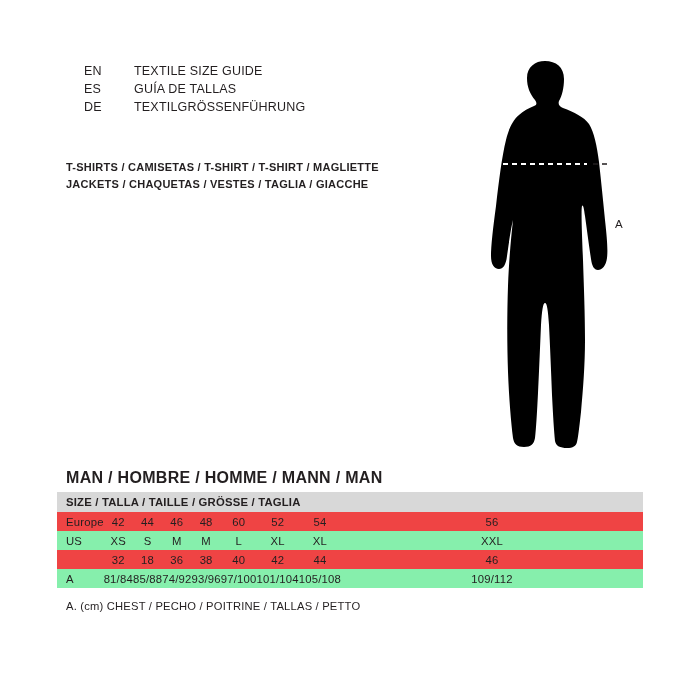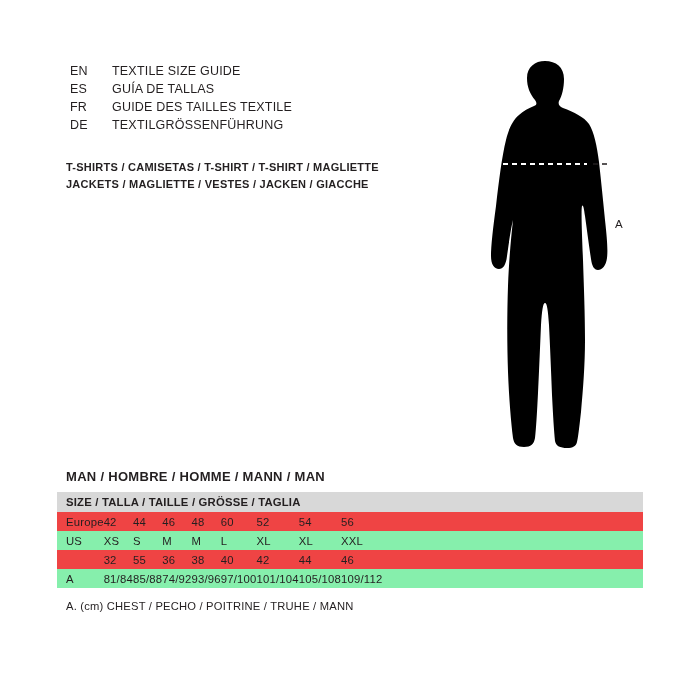--- a/index.html
+++ b/index.html
@@ -13,32 +13,32 @@
   #page {
     position: relative;
     width: 700px; height: 700px;
     overflow: hidden;
     background: #ffffff;
   }
 
   
   .lang-block {
     position: absolute;
-    left: 70px; top: 64px;
+    left: 84px; top: 64px;
     width: 400px;
   }
   .lang-row {
     display: flex;
     align-items: baseline;
     height: 18px;
     font-size: 12.5px;
     letter-spacing: 0.2px;
   }
   .lang-code { width: 42px; flex: none; }
-  .lang-text { white-space: nowrap; }
+  .lang-text { white-space: nowrap; margin-left: 8px; }
 
   .headlines {
     position: absolute;
     left: 66px; top: 159px;
     font-size: 11px;
     font-weight: bold;
     letter-spacing: 0.25px;
     line-height: 17px;
   }
   .headlines div { white-space: nowrap; }
@@ -61,21 +61,21 @@
     position: absolute;
     left: 160px; top: 158px;
     font-size: 11.5px;
     letter-spacing: 0.3px;
   }
 
   
   .table-title {
     position: absolute;
     left: 66px; top: 469px;
-    font-size: 13px;
+    font-size: 16px;
     font-weight: bold;
     letter-spacing: 0.3px;
   }
 
   .size-table {
     position: absolute;
     left: 57px; top: 492px;
     width: 586px;
     border-collapse: collapse;
     font-size: 11.3px;
@@ -93,21 +93,21 @@
     height: 20px;
   }
   .size-table tr.alt td { background: #ef4444; }
   .size-table tr.plain td { background: #86efac; }
   .size-table td.lbl {
     padding-left: 9px;
     width: 100px;
   }
   .size-table td.val {
     width: 60.5px;
-    text-align: left;
+    text-align: center;
   }
   .size-table td.wide { width: 100%; }
 
   .footnote {
     position: absolute;
     left: 66px; top: 600px;
     font-size: 11.2px;
     letter-spacing: 0.2px;
   }
 </style>
@@ -119,32 +119,28 @@
   <div class="lang-block">
     <div class="lang-row">
       <span class="lang-code">EN</span>
       <span class="lang-text">TEXTILE SIZE GUIDE</span>
     </div>
     <div class="lang-row">
       <span class="lang-code">ES</span>
       <span class="lang-text">GUÍA DE TALLAS</span>
     </div>
     <div class="lang-row">
-      <span class="lang-code">FR</span>
-      <span class="lang-text">GUIDE DES TAILLES TEXTILE</span>
-    </div>
-    <div class="lang-row">
       <span class="lang-code">DE</span>
       <span class="lang-text">TEXTILGRÖSSENFÜHRUNG</span>
     </div>
   </div>
 
   <div class="headlines">
     <div>T-SHIRTS / CAMISETAS / T-SHIRT / T-SHIRT / MAGLIETTE</div>
-    <div>JACKETS / MAGLIETTE / VESTES / JACKEN / GIACCHE</div>
+    <div>JACKETS / CHAQUETAS / VESTES / TAGLIA / GIACCHE</div>
   </div>
 
   <div class="figure">
     <svg width="185" height="390" viewBox="0 0 185 390">
       <path fill="#000000" d="
         M 72 18
         C 72 7, 80 1, 90 1
         C 101 1, 109 7, 109 19
         C 109 28, 107 36, 104 41
         C 103 44, 104 46, 108 48
@@ -219,21 +215,21 @@
         <td class="val">M</td>
         <td class="val">M</td>
         <td class="val">L</td>
         <td class="val">XL</td>
         <td class="val">XL</td>
         <td class="val wide">XXL</td>
       </tr>
       <tr class="alt">
         <td class="lbl"></td>
         <td class="val">32</td>
-        <td class="val">55</td>
+        <td class="val">18</td>
         <td class="val">36</td>
         <td class="val">38</td>
         <td class="val">40</td>
         <td class="val">42</td>
         <td class="val">44</td>
         <td class="val wide">46</td>
       </tr>
       <tr class="plain">
         <td class="lbl">A</td>
         <td class="val">81/84</td>
@@ -241,15 +237,15 @@
         <td class="val">74/92</td>
         <td class="val">93/96</td>
         <td class="val">97/100</td>
         <td class="val">101/104</td>
         <td class="val">105/108</td>
         <td class="val wide">109/112</td>
       </tr>
     </tbody>
   </table>
 
-  <div class="footnote">A. (cm) CHEST / PECHO / POITRINE / TRUHE / MANN</div>
+  <div class="footnote">A. (cm) CHEST / PECHO / POITRINE / TALLAS / PETTO</div>
 
 </div>
 
 </body></html>

